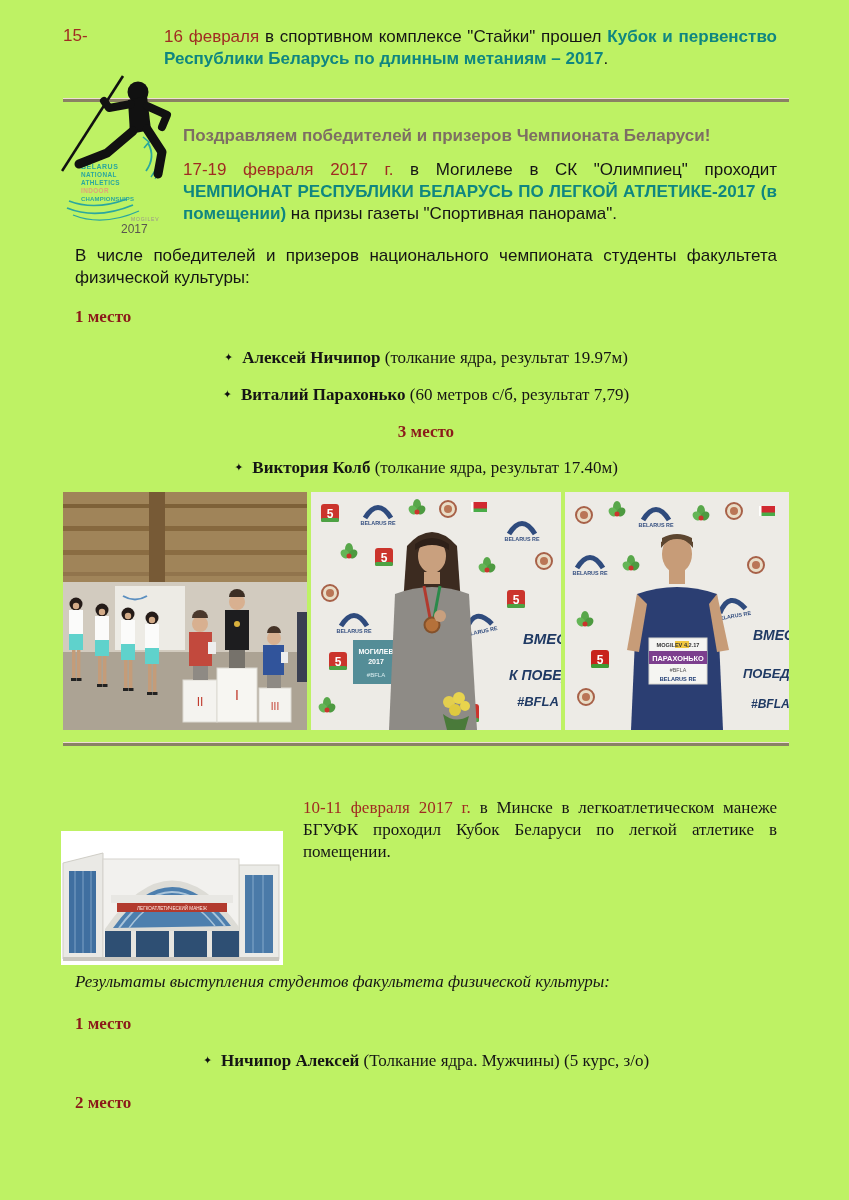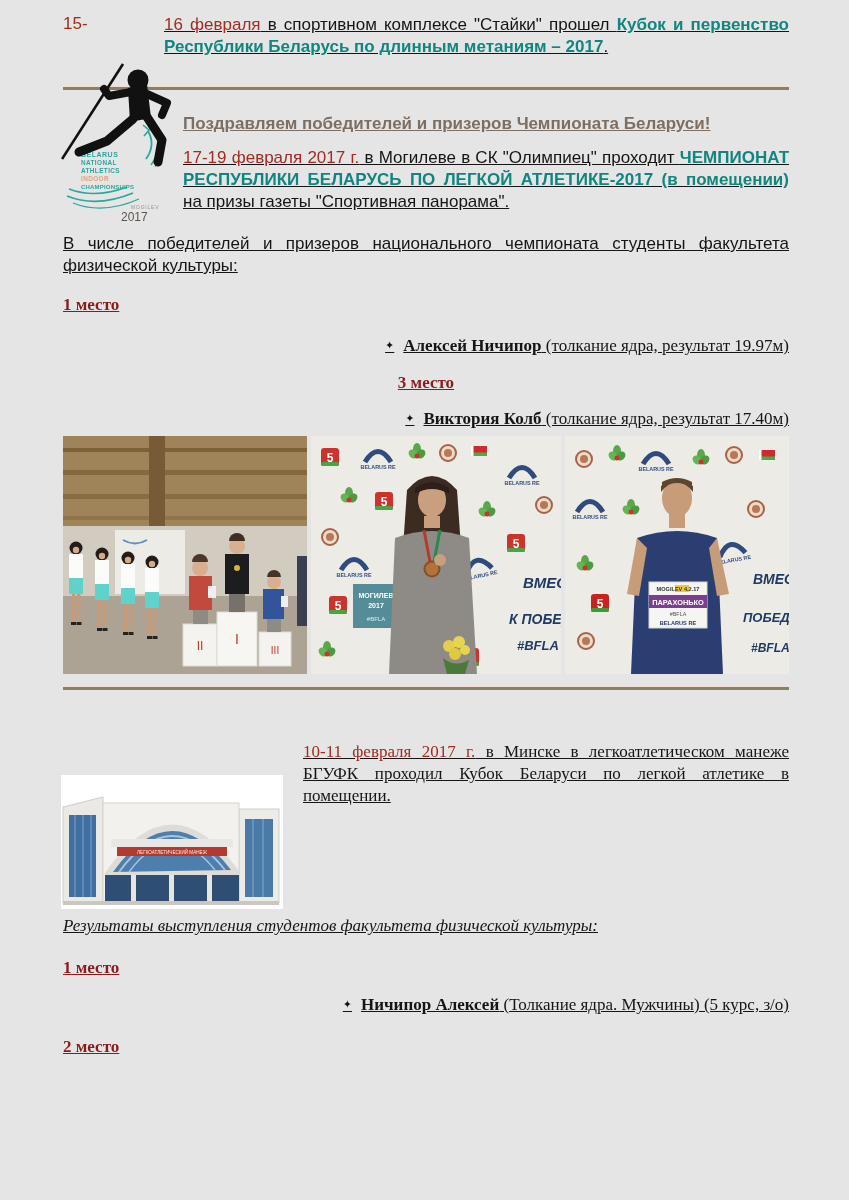--- a/index.html
+++ b/index.html
@@ -1,41 +1,41 @@
 <!DOCTYPE html>
 <html lang="ru"><head>
 <meta charset="utf-8">
 <style>
   html,body{margin:0;padding:0;background:#ffffff;}
   .page{
-    width:849px;height:1200px;box-sizing:border-box;background:#e5e5e5;
+    width:849px;height:1200px;box-sizing:border-box;background:#bef264;
     padding:14px 60px 10px 63px;position:relative;overflow:hidden;
     font-family:"Liberation Sans",sans-serif;font-size:17px;color:#151515;
   }
-  p{margin:0;text-align:justify;line-height:22px;text-decoration:underline;}
+  p{margin:12px;text-align:justify;line-height:22px;}
   .serif{font-family:"Liberation Serif",serif;}
   .date{color:#a02c22;}
   .teal{color:#0f8680;font-weight:700;}
   .sec1{position:relative;}
   .sec1 .prefix{position:absolute;left:0;top:0;color:#a02c22;}
   .thrower{position:absolute;left:-2px;top:41px;}
   .sec1 .p1,.sec1 .p2{margin-left:101px;}
   .sec1 .p2{margin-top:20px;}
   .congrats{margin-top:11px;text-align:center;color:#a31515;font-weight:700;line-height:22px;}
   hr.divider{border:0;border-top:1px solid #efddd5;height:3px;background:#8a8164;margin:28px 0 0 0;}
   hr.divider2{margin-top:12px;}
   .sec2{margin-top:23px;}
   .logo{float:left;width:112px;height:110px;margin:4px 10px 4px -2px;}
   .heading{color:#7d6e63;font-weight:700;line-height:22px;text-align:left;}
   .sec2 .hp1{margin-top:12px;}
   .p-full{clear:both;margin-top:20px;}
   .place{font-family:"Liberation Serif",serif;font-weight:700;color:#8b1a1a;line-height:22px;text-align:left;}
   .sec2 .place1{margin-top:17px;}
   .wlist{margin-top:17px;}
-  .witem{font-family:"Liberation Serif",serif;line-height:24px;text-align:right;}
+  .witem{font-family:"Liberation Serif",serif;line-height:24px;text-align:center;}
   .witem .bullet{font-size:11px;vertical-align:2px;margin-right:9px;color:#111;}
   .place3{margin-top:14px;text-align:center;}
   .w3{margin-top:12px;}
   .photos{display:flex;gap:4px;margin-top:5px;}
   .photos svg{display:block;}
   .sec3 .heading3{margin-top:25px;}
   .building{float:left;width:222px;height:134px;margin:34px 20px 6px -2px;}
   .s3p1{margin-top:51px;}
   .s3p2{margin-top:26px;}
   .resnote{clear:both;margin-top:19px;font-style:italic;font-family:"Liberation Serif",serif;line-height:22px;text-align:left;}
@@ -91,20 +91,21 @@
     <p class="heading">Поздравляем победителей и призеров Чемпионата Беларуси!</p>
 
     <p class="hp1"><span class="date">17-19 февраля 2017 г.</span><span> в Могилеве в СК "Олимпиец" проходит </span><span class="teal">ЧЕМПИОНАТ РЕСПУБЛИКИ БЕЛАРУСЬ ПО ЛЕГКОЙ АТЛЕТИКЕ-2017 (в помещении)</span><span> на призы газеты "Спортивная панорама".</span></p>
 
     <p class="p-full">В числе победителей и призеров национального чемпионата студенты факультета физической культуры:</p>
 
     <p class="place place1">1 место</p>
 
     <div class="wlist">
       <p class="witem"><span class="bullet">✦</span><b>Алексей Ничипор</b><span> (толкание ядра, результат 19.97м)</span></p>
+      <p class="witem"><span class="bullet">✦</span><b>Виталий Парахонько</b><span> (60 метров с/б, результат 7,79)</span></p>
     </div>
 
     <p class="place place3">3 место</p>
 
     <p class="witem w3"><span class="bullet">✦</span><b>Виктория Колб</b><span> (толкание ядра, результат 17.40м)</span></p>
 
     <div class="photos">
 
       <svg width="244" height="238" viewBox="0 0 244 238" preserveAspectRatio="none">
         <defs>

